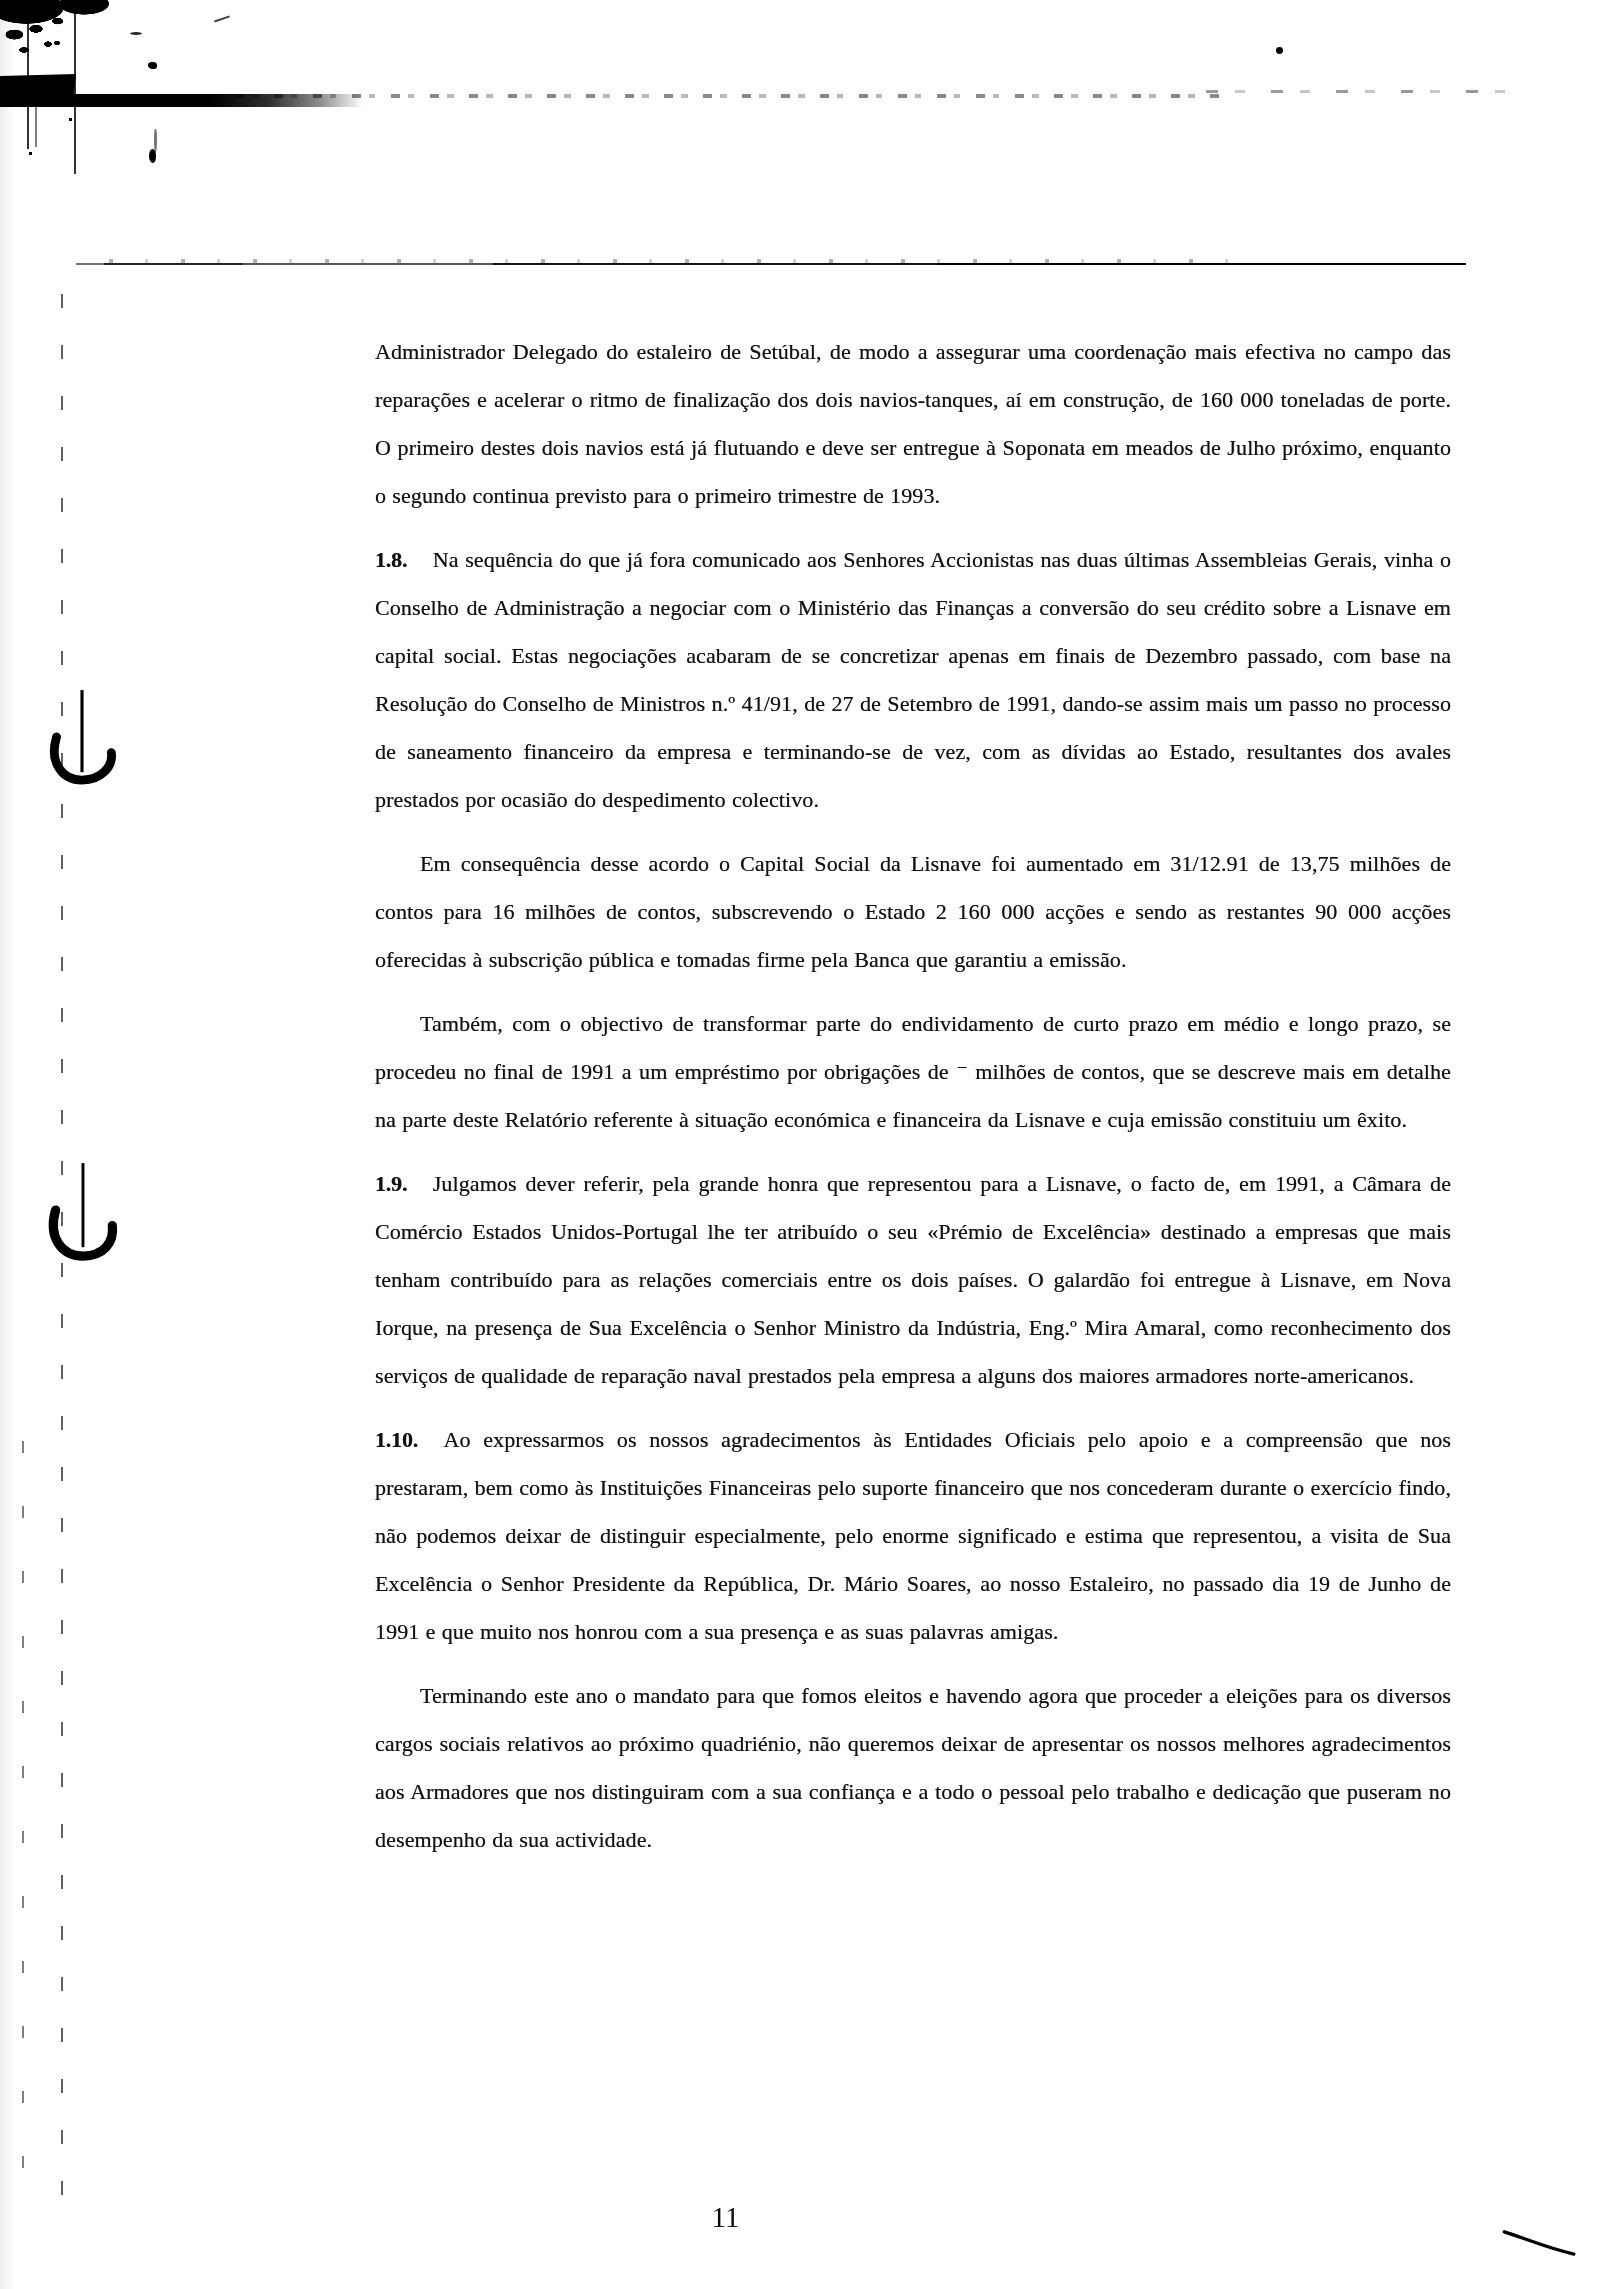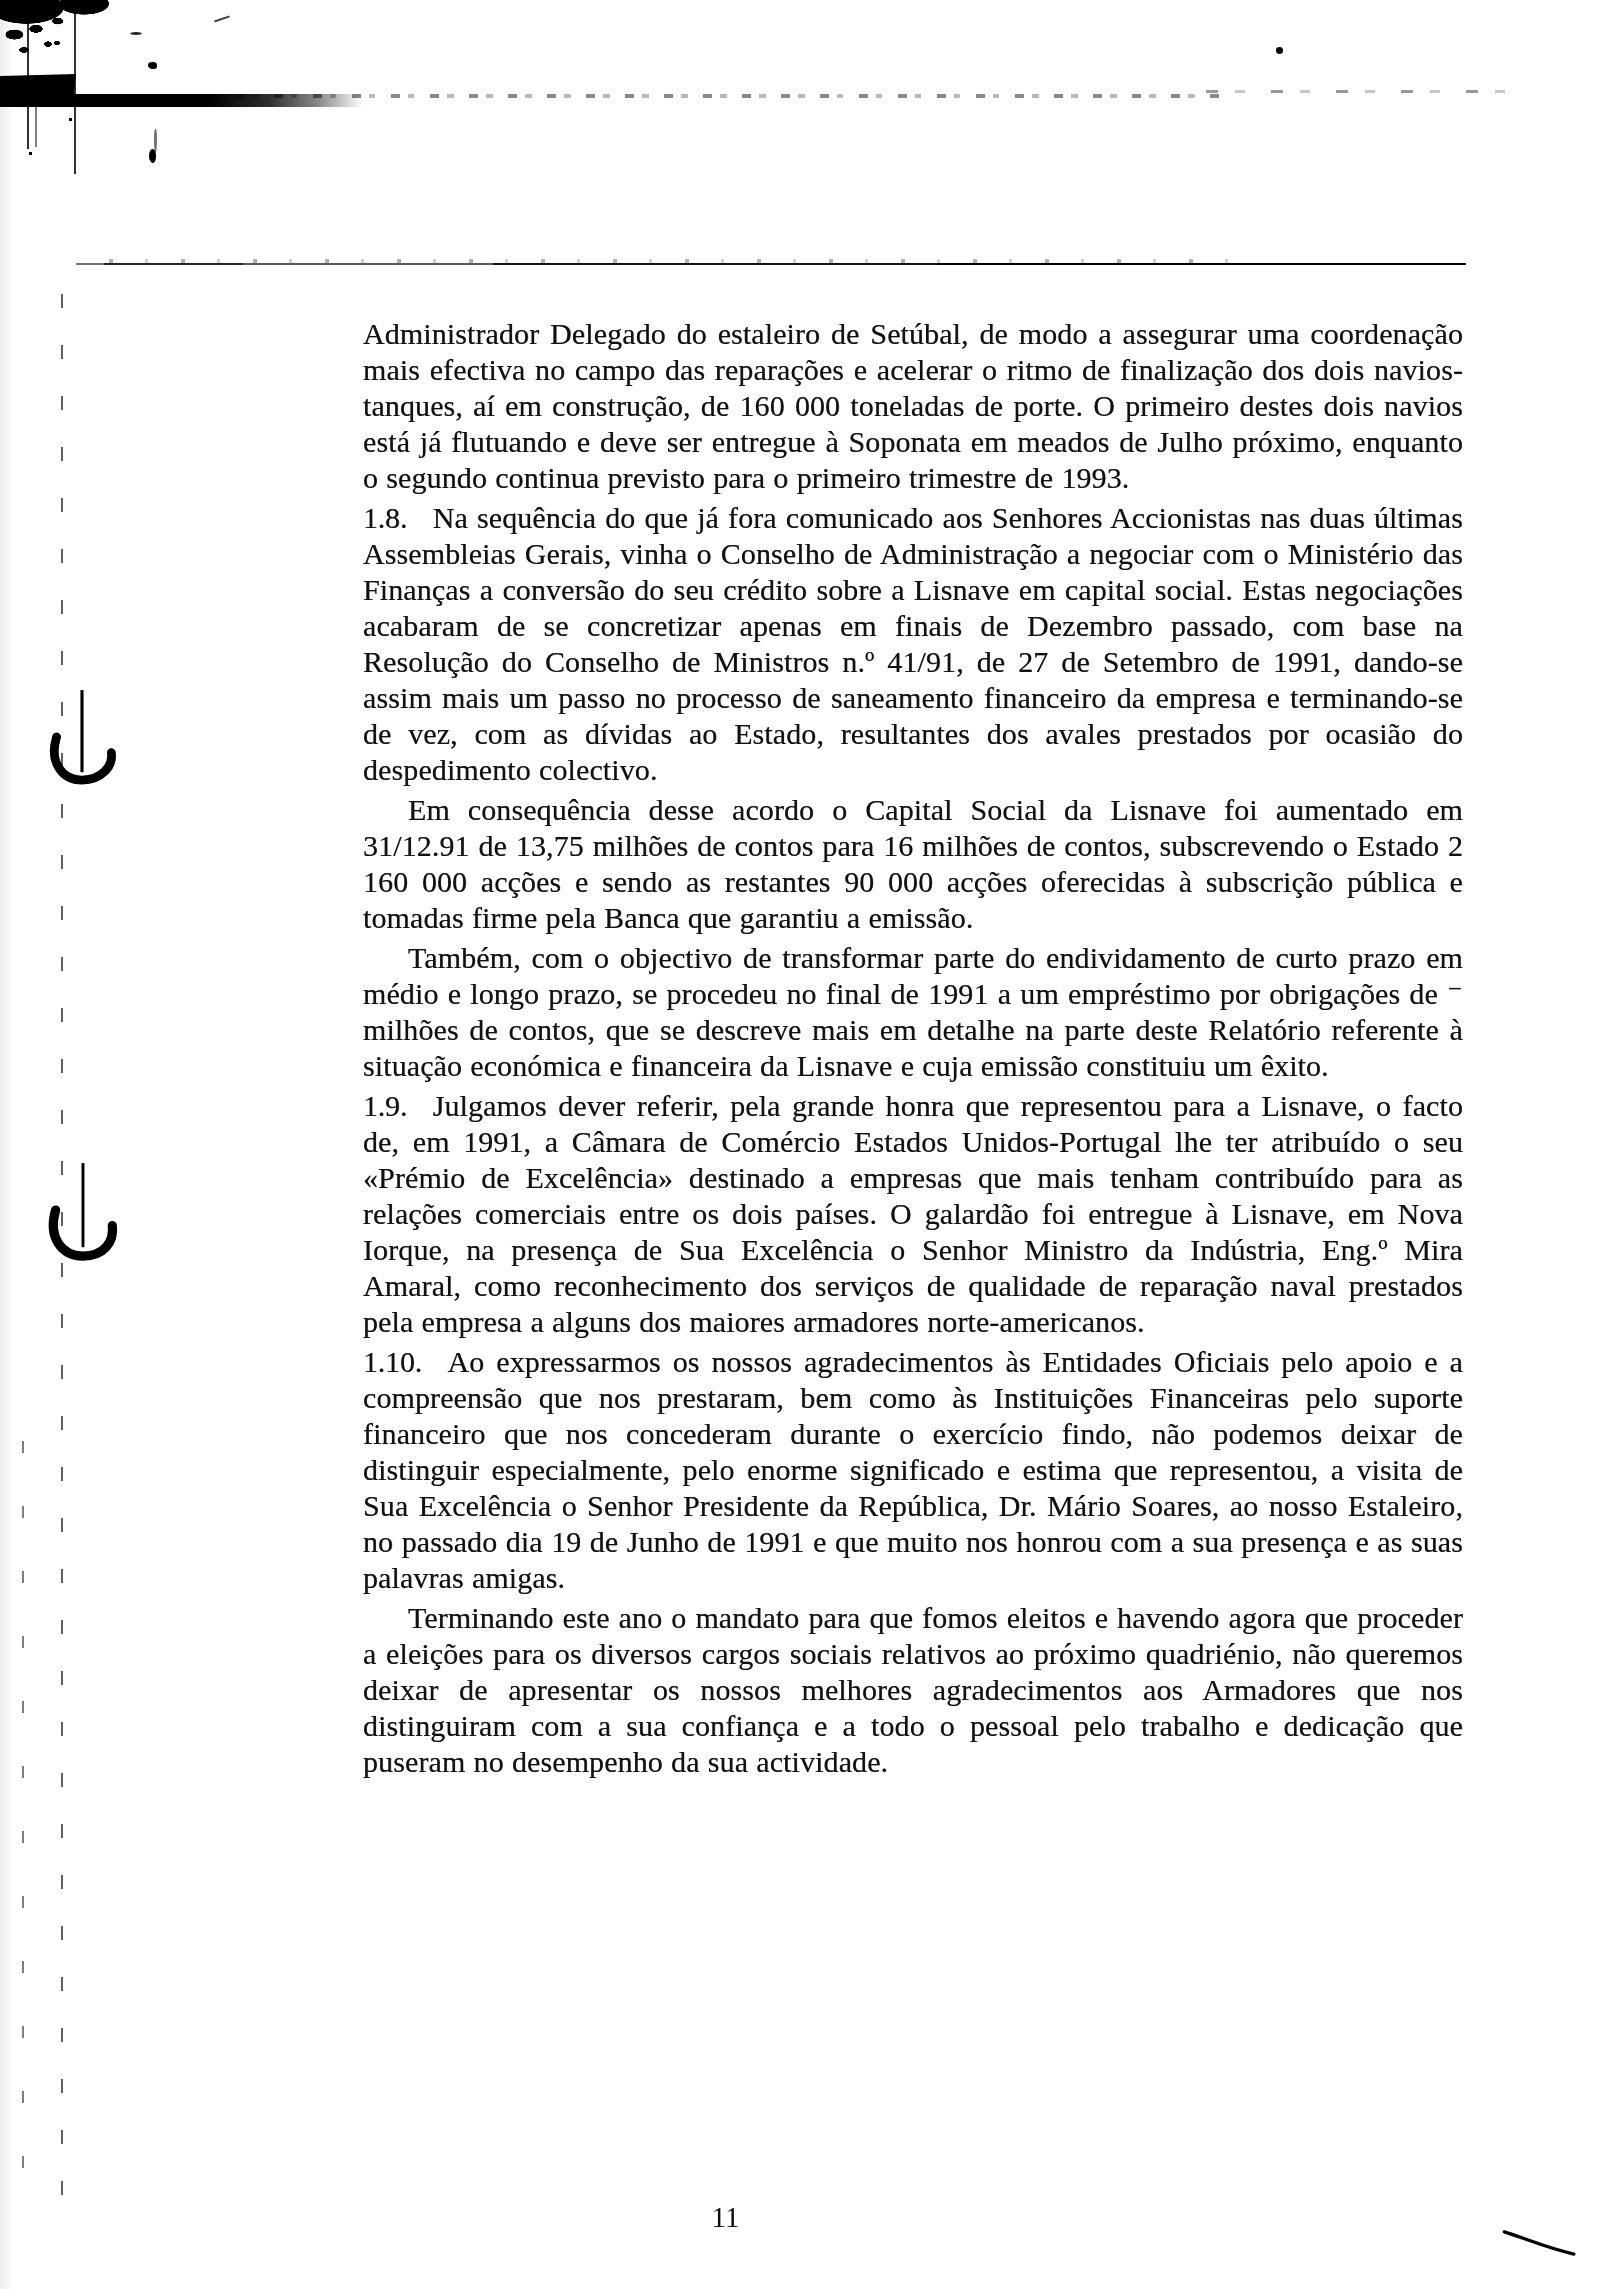--- a/index.html
+++ b/index.html
@@ -125,39 +125,39 @@
 
   
   #text-column {
     position: absolute;
     left: 359px;
     top: 312px;
     width: 1108px;
   }
 
   .para {
-    margin: 4px;
+    margin: 16px;
     text-align: justify;
     text-justify: inter-word;
-    font-size: 30px;
-    line-height: 36px;
+    font-size: 22px;
+    line-height: 48px;
     letter-spacing: 0.1px;
     word-spacing: 0.6px;
     color: #111;
   }
   .para + .para { margin-top: 0; }
 
   
   .indent { text-indent: 45px; }
 
   
   .section-gap { margin-top: 35px; }
 
   .secnum {
-    font-weight: normal;
+    font-weight: bold;
     letter-spacing: -0.2px;
   }
   .secnum-gap { display: inline-block; width: 25.5px; }
 
   
   #text-column .para {
     -webkit-font-smoothing: none;
     text-shadow: 0.3px 0 0 rgba(0,0,0,.45), -0.2px 0.2px 0 rgba(0,0,0,.18);
   }
 

